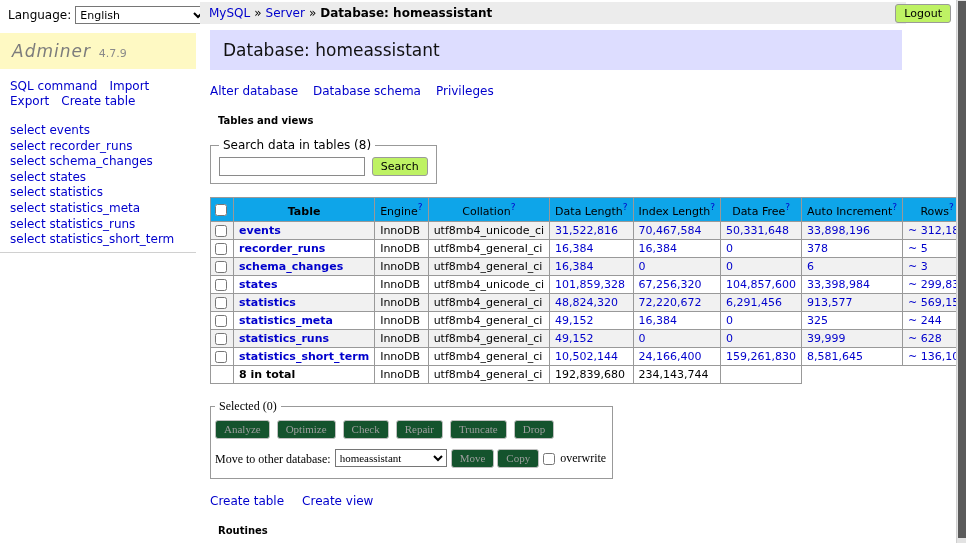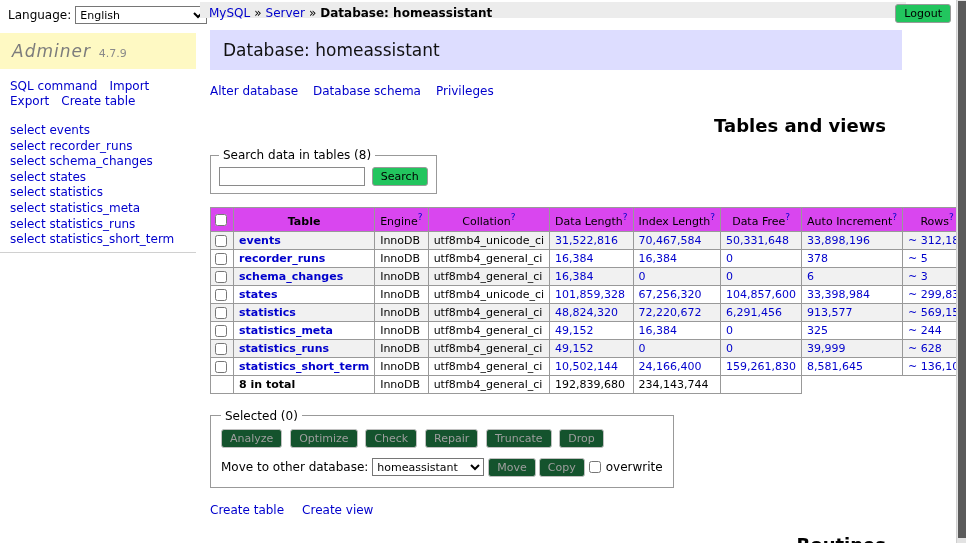--- a/index.html
+++ b/index.html
@@ -7,21 +7,21 @@
   body {
     width: 966px; height: 543px; position: relative; overflow: hidden;
     font-family: "DejaVu Sans", "Liberation Sans", sans-serif;
     font-size: 12px; color: #000;
   }
   a { color: #0000cc; text-decoration: none; cursor: pointer; }
   select, input, button { font-family: inherit; font-size: 11px; }
   select { border: 1px solid #767676; background: #fff; height: 18px; }
   input[type=text] { border: 1px solid #8a8a8a; height: 19px; padding: 1px 3px; }
   button {
-    border: 1px solid #9a9a9a; background: #22c55e; color: #000;
+    border: 1px solid #9a9a9a; background: #bef264; color: #000;
     padding: 1px 8px; height: 19px; border-radius: 3px; cursor: pointer;
   }
   button:disabled { color: #9e9e9e; background: #14532d; border-color: #c0c0c0; }
   input[type=checkbox] { width: 12px; height: 12px; margin: 1px 3px 1px 1px; vertical-align: middle; }
 
   
   #sidebar { position: absolute; left: 0; top: 0; width: 196px; }
   .lang { padding: 6px 8px 2px; white-space: nowrap; }
   .lang select { width: 132px; margin-left: 4px; }
   #app-header { background: #fef9c3; margin-top: 7px; padding: 8px 12px; }
@@ -30,61 +30,61 @@
   #db-block { padding: 13px 10px 13px; border-bottom: 1px solid #d0d0d0; }
   #db-block select { width: 122px; margin-left: 4px; }
   #action-links { padding: 10px 10px 2px; }
   #action-links div { line-height: 15px; }
   #action-links a { margin-right: 12px; }
   #table-list { padding: 12px 10px 4px; border-bottom: 1px solid #d0d0d0; }
   #table-list a { display: block; line-height: 15.6px; }
 
   
   #breadcrumb {
-    position: absolute; left: 200px; top: 2px; width: 706px; height: 16px;
+    position: absolute; left: 200px; top: 2px; width: 706px; height: 22px;
     background: #ececec; padding: 4px 9px; white-space: nowrap;
   }
   #breadcrumb .sep { color: #000; margin: 0 4px; }
   #breadcrumb .current { font-weight: bold; }
   #logout-wrap { position: absolute; top: 4px; right: 15px; }
 
   
   #content { position: absolute; left: 210px; top: 30px; width: 692px; }
   h2#page-title {
     background: #ddddff; margin: 0; padding: 10px 13px;
     font-size: 17px; font-weight: normal; color: #111;
   }
   .nav-links { margin: 14px 0 0; }
   .nav-links a { margin-right: 15px; }
-  h3 { font-size: 18px; font-weight: bold; margin: 17px 16px 10px; text-align: right; }
+  h3 { font-size: 10px; font-weight: bold; margin: 17px 8px 10px; }
   fieldset { border: 1px solid #999; margin: 0; padding: 5px 8px 7px; display: inline-block; }
   legend { font-size: 12px; padding: 0 4px; }
   #search-fieldset { margin-top: 2px; }
   #search-fieldset input[type=text] { width: 146px; }
   #search-fieldset button { margin-left: 3px; }
 
   table.data { border-collapse: collapse; margin-top: 13px; font-size: 11px; }
   .data th, .data td { border: 1px solid #999; padding: 1px 5px; line-height: 15px; white-space: nowrap; }
-  .data thead th { background: #d946ef; font-weight: normal; text-align: center; padding: 2px 5px; }
+  .data thead th { background: #0ea5e9; font-weight: normal; text-align: center; padding: 2px 5px; }
   .data thead th.c-table { font-weight: bold; }
   .data sup { font-size: 9px; color: #0000cc; }
   .data tbody tr:nth-child(odd) { background: #f1f1f1; }
   .data .check { text-align: center; width: 22px; padding: 0 3px; }
   .data td.num { text-align: left; margin-left: 48px; }
   .data td.num a { color: #0000cc; }
   .data td.tname a { font-weight: bold; }
   .data tfoot td { background: #fff; }
   .data tfoot .total { font-weight: bold; }
   .data tfoot td.num { color: #000; }
   .c-table { width: 113px; } .c-engine { width: 47px; } .c-coll { width: 95px; }
   .c-dlen { width: 71px; } .c-ilen { width: 71px; } .c-dfree { width: 61px; }
   .c-auto { width: 77px; } .c-rows { width: 57px; }
   .data td { text-align: left; }
 
-  #selected-fieldset { margin-top: 15px; width: 403px; padding: 6px 10px 10px; }
+  #selected-fieldset { margin-top: 15px; width: 403px; padding: 6px 4px 10px; font-family: Liberation Serif, serif; }
   #selected-actions button { margin-right: 4px; }
   #move-row { margin-top: 10px; white-space: nowrap; }
   #move-row select { width: 112px; margin: 0 4px; }
   #move-row button { margin-right: 3px; }
   #move-row .ovr-label { margin-left: 2px; }
 
   .link-row { margin: 15px 0 0; }
   .link-row a { margin-right: 18px; }
 
   

